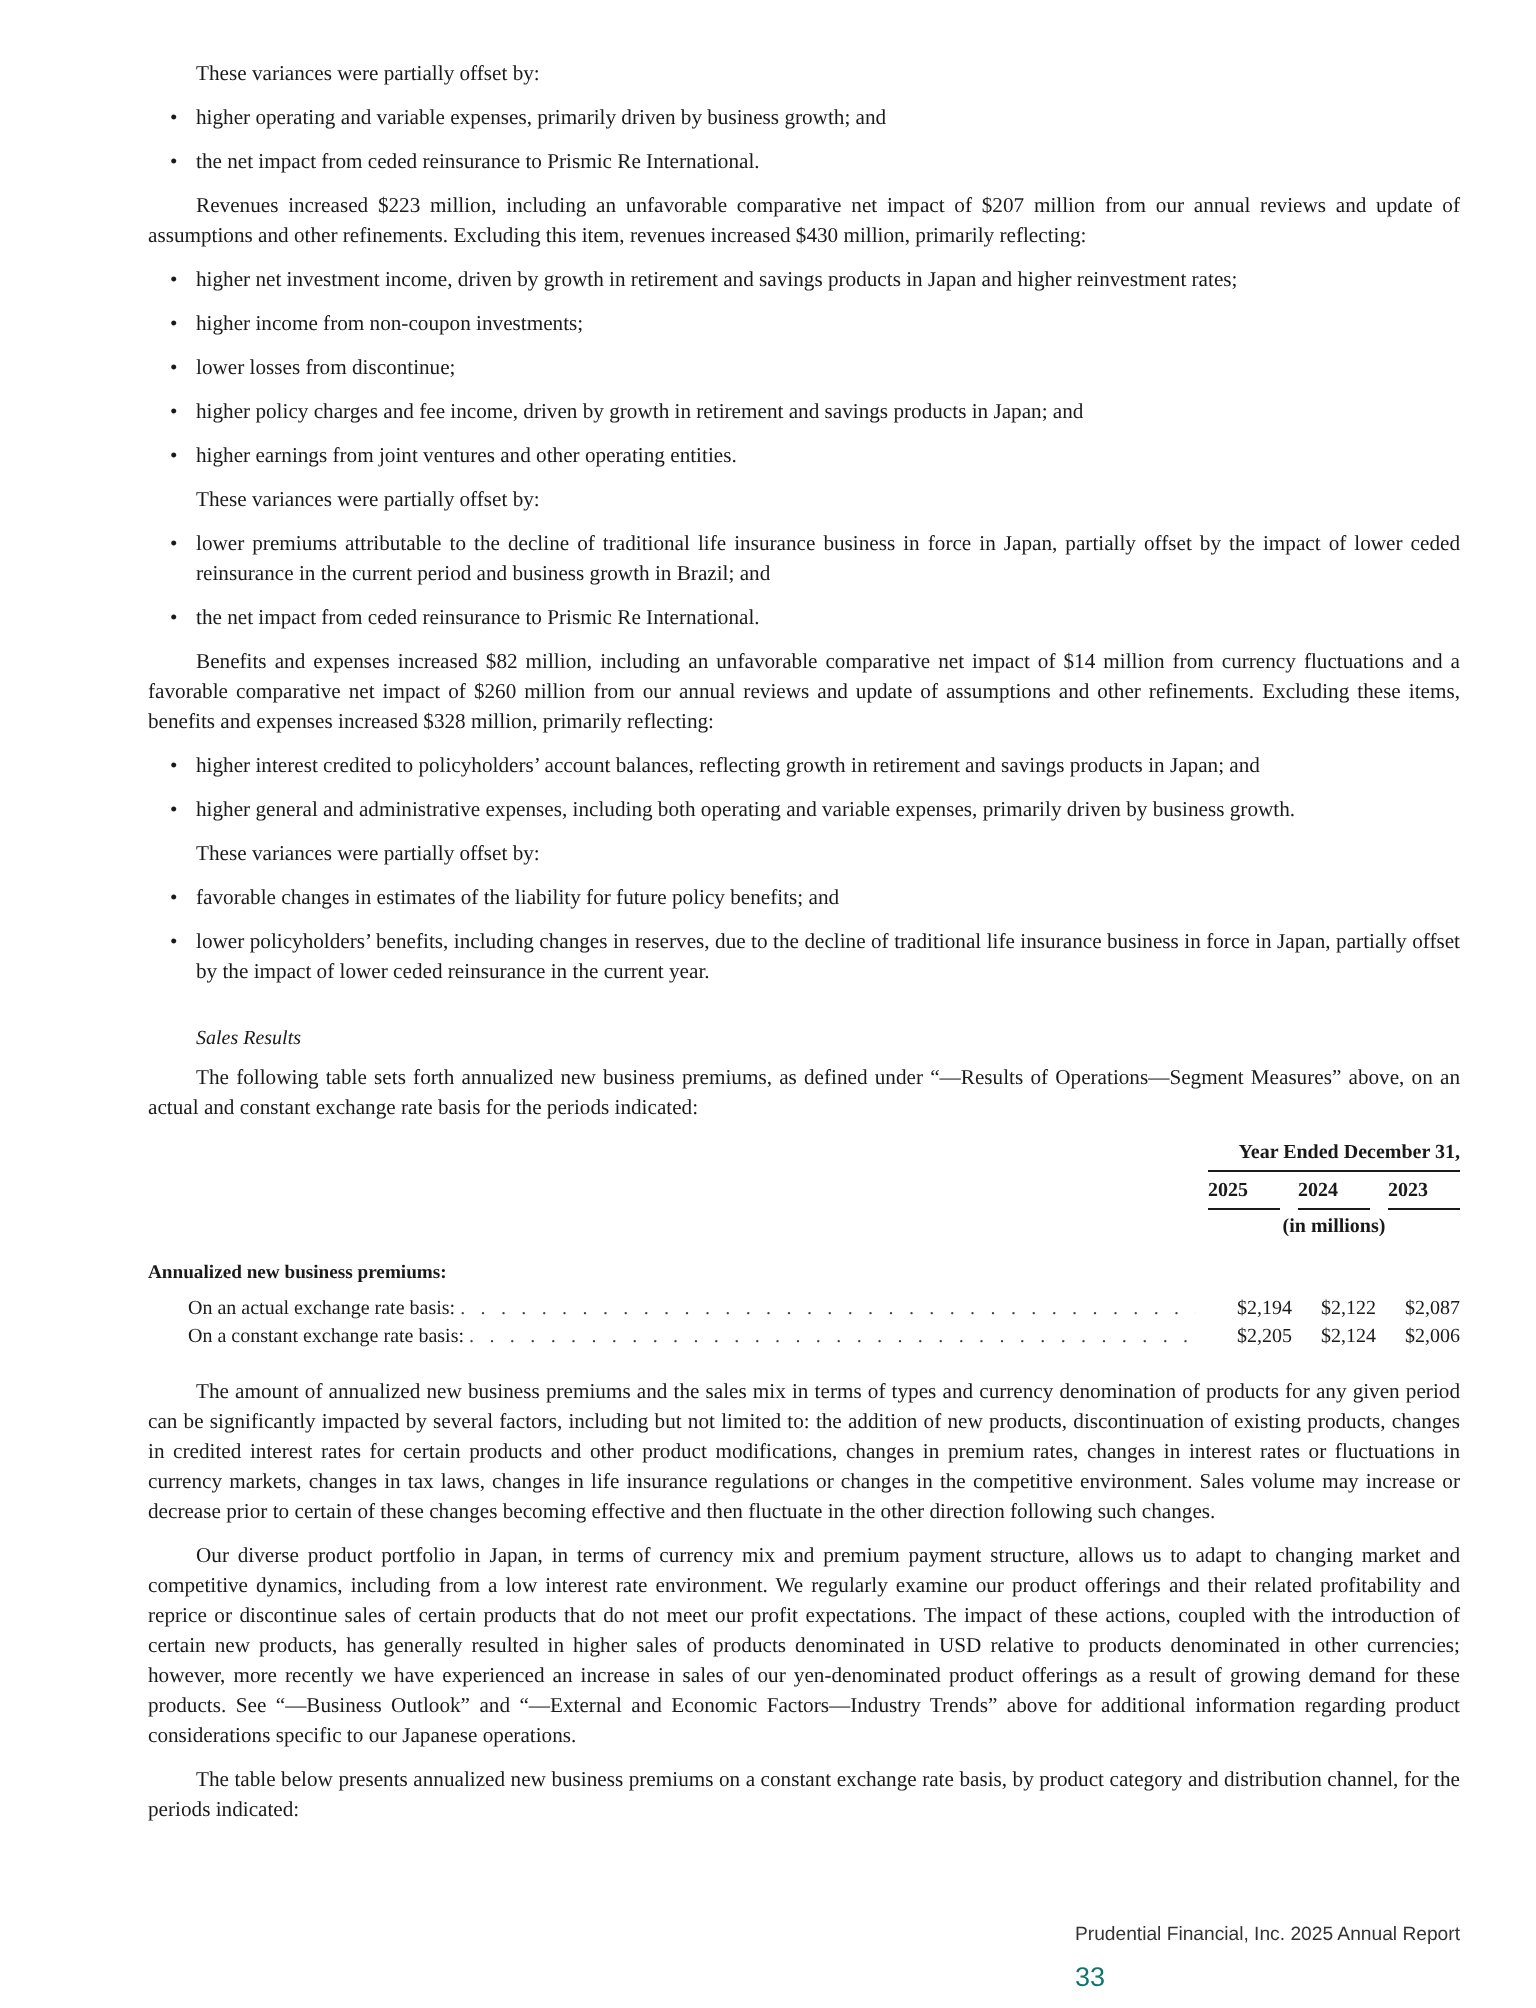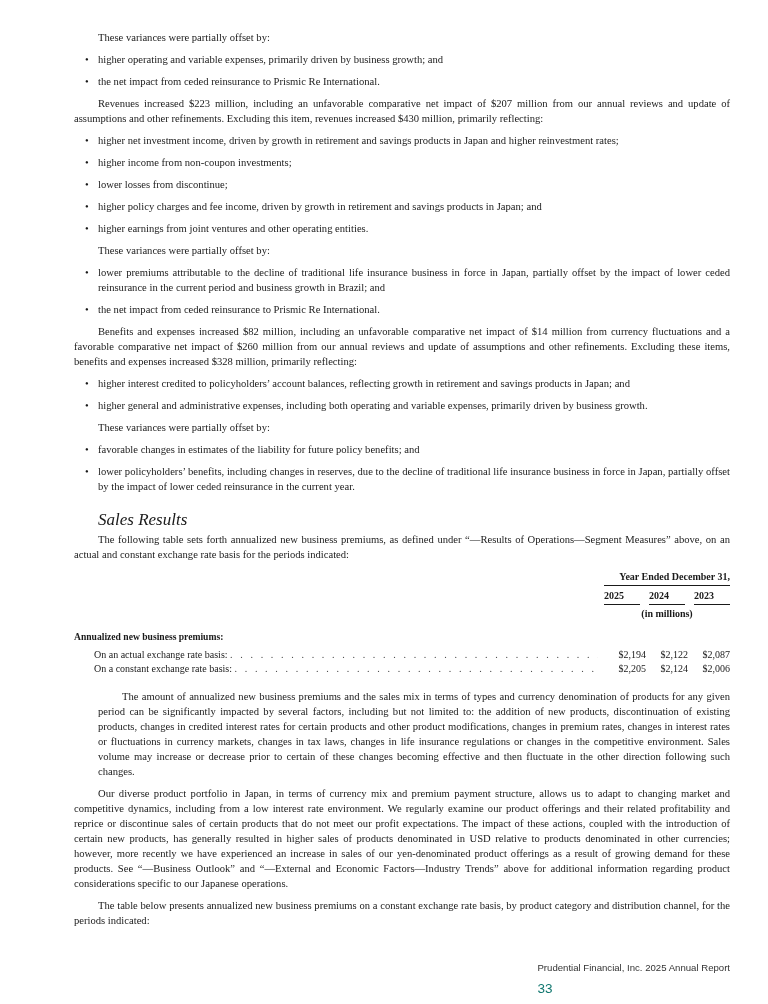--- a/index.html
+++ b/index.html
@@ -5,35 +5,35 @@
   html, body { margin: 0; padding: 0; background: #ffffff; }
   body { width: 768px; height: 1004px; position: relative; overflow: hidden;
          font-family: "Liberation Serif", "DejaVu Serif", serif; color: #1a1a1a; }
   .page { position: absolute; left: 74px; top: 30px; width: 656px; font-size: 10.6px; line-height: 15px; }
   p { margin: 0 0 7px 0; text-align: justify; }
   p.indent { text-indent: 24px; }
   p.lead { padding-left: 24px; }
   ul { list-style: none; margin: 0; padding: 0; }
   li { position: relative; padding-left: 24px; margin: 0 0 7px 0; text-align: justify; }
   li .bullet { position: absolute; left: 11px; top: 0; }
-  h3 { font-style: italic; font-weight: normal; font-size: 17px; margin: 18px 0 5px 24px; }
+  h3 { font-style: italic; font-weight: normal; font-size: 10px; margin: 18px 0 5px 24px; }
   .table { position: relative; margin-top: 6px; }
   .thead { position: relative; height: 58px; }
   .thead .group { position: absolute; right: 0; top: 0; width: 126px; text-align: right;
                   font-weight: bold; font-size: 10px; border-bottom: 1.5px solid #1a1a1a; padding-bottom: 1px; }
   .thead .years { position: absolute; right: 0; top: 19px; width: 126px; display: flex; justify-content: space-between; }
   .thead .yr { width: 36px; text-align: left; font-weight: bold; font-size: 10px; border-bottom: 1.5px solid #1a1a1a; padding-bottom: 1px; }
   .thead .units { position: absolute; right: 0; top: 37px; width: 126px; text-align: center; font-weight: bold; font-size: 10px; }
   .tsec { font-weight: bold; font-size: 9.6px; margin: 2px 0 3px 0; }
   .trow { display: flex; align-items: baseline; height: 14px; font-size: 10px; }
   .trow .lbl { padding-left: 20px; white-space: nowrap; overflow: hidden; flex: 1; position: relative; }
   .trow .lbl .dots { color: #444; letter-spacing: 2.6px; }
   .trow .val { width: 42px; text-align: right; white-space: nowrap; }
   .trow .val.first { width: 42px; padding-left: 6px; }
-  .after-table { margin-top: 14px; margin-left: 24px; }
+  .after-table { margin-top: 14px; }
   .footer { position: absolute; right: 38px; top: 962px; font-family: "Liberation Sans", "DejaVu Sans", sans-serif;
             font-size: 9.6px; color: #333; display: flex; align-items: baseline; gap: 8px; flex-direction: column; }
   .footer .pg { font-size: 13.5px; color: #0f766e; }
 </style>
 </head>
 <body>
 
 <div class="page">
 
   <p class="lead">These variances were partially offset by:</p>

